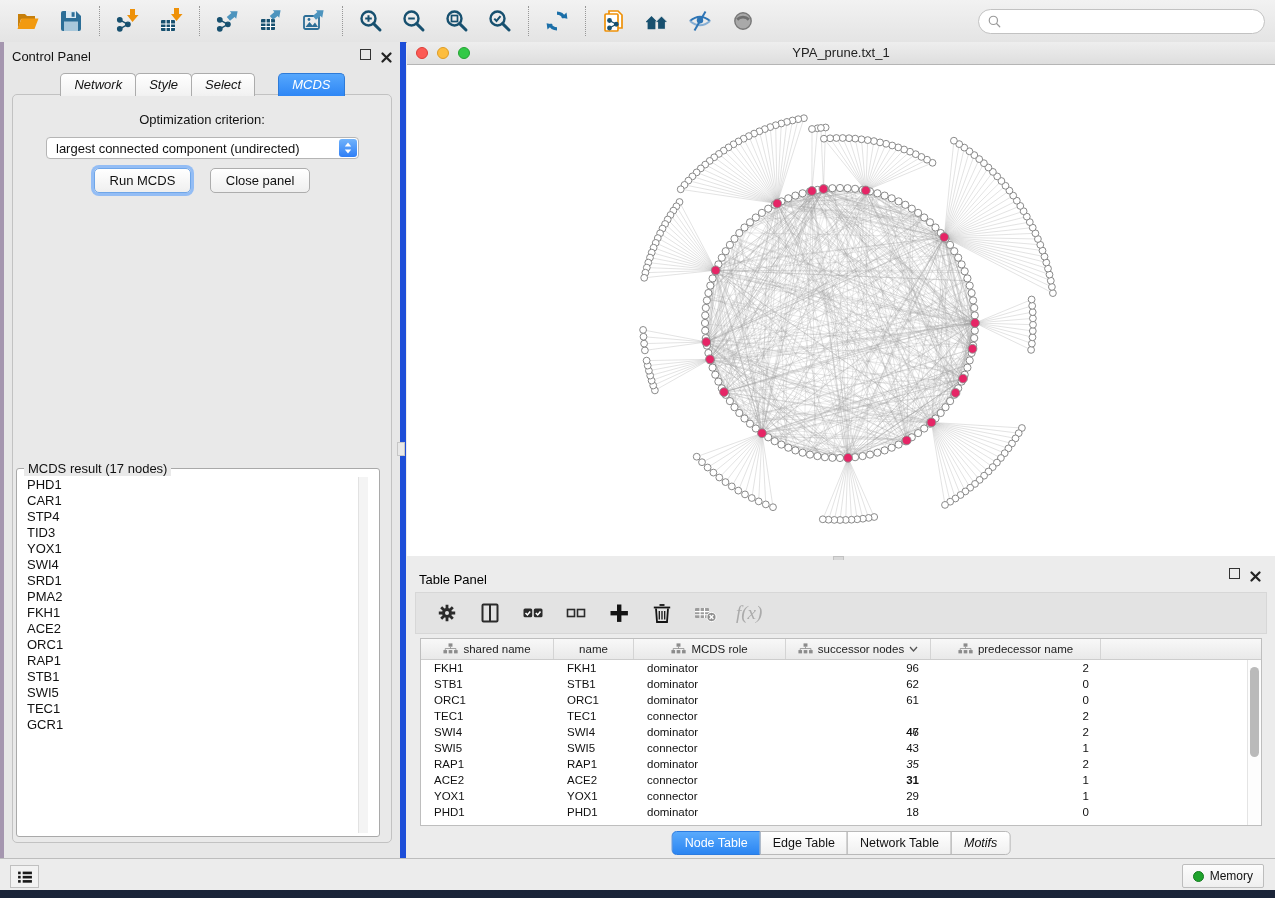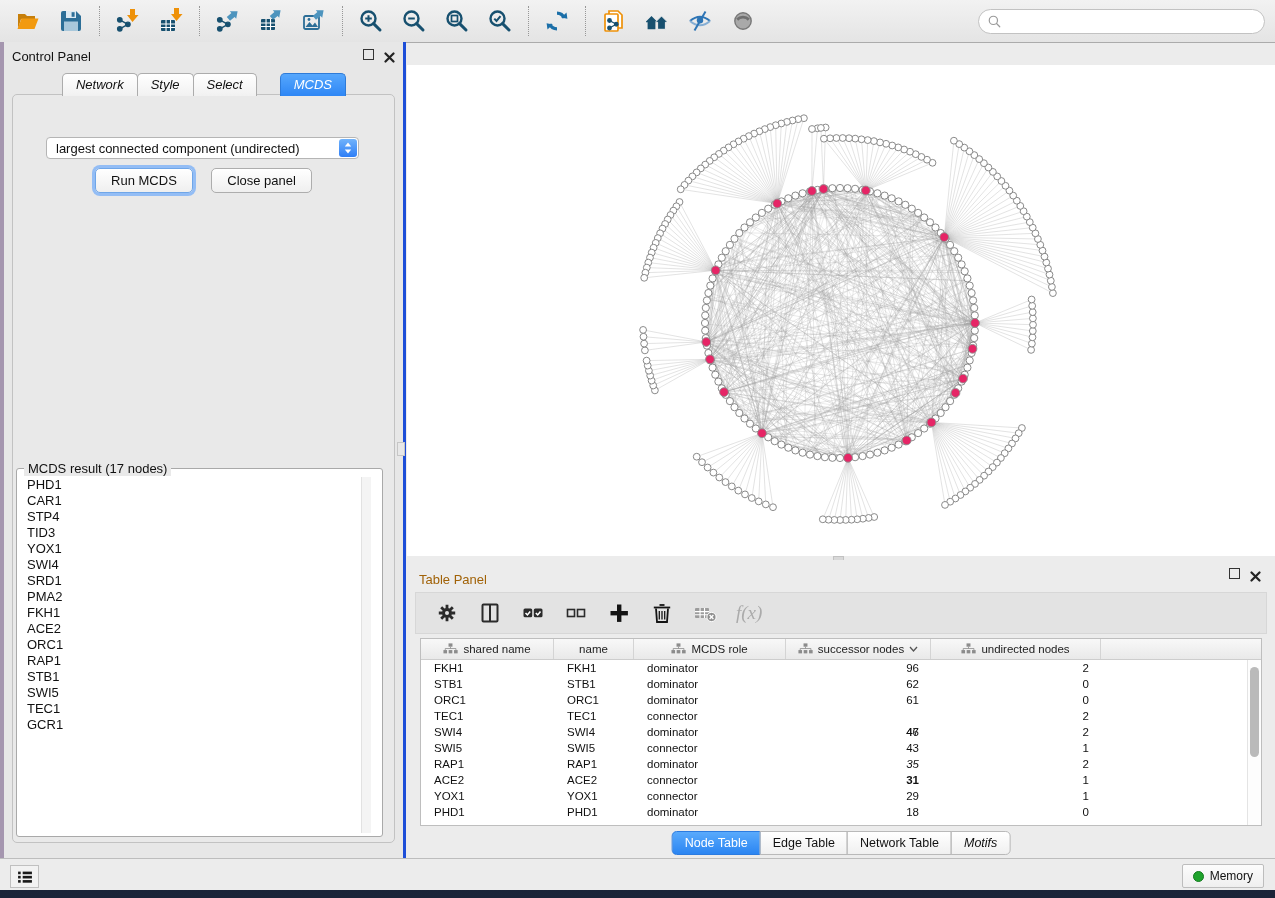--- a/index.html
+++ b/index.html
@@ -15,21 +15,21 @@
   .tb-icon{width:26px;height:26px;display:inline-block;cursor:pointer;}
   .tb-icon svg{width:26px;height:26px;display:block;}
   .search-wrap{margin-left:auto;margin-right:10px;width:287px;height:25px;background:#fff;
     border:1px solid #C2C2C2;border-radius:13px;display:flex;align-items:center;padding:0 8px;box-sizing:border-box;}
   .search-wrap svg{width:15px;height:15px;}
   .search-wrap input{border:0;outline:0;flex:1;font-size:12px;margin-left:5px;background:transparent;}
   
   .left-strip{position:absolute;left:0;top:42px;width:4px;height:816px;background:#a596af;}
   
   .control-panel{position:absolute;left:4px;top:42px;width:402px;height:816px;
-    background:#E7E7E7;border-right:3px solid #1d4ed8;box-sizing:border-box;}
+    background:#E7E7E7;border-right:6px solid #1d4ed8;box-sizing:border-box;}
   .cp-header{position:relative;height:28px;}
   .cp-title{position:absolute;left:8px;top:7px;font-size:13px;color:#111;}
   .win-btns{position:absolute;right:8px;top:7px;display:flex;gap:10px;align-items:center;}
   .float-ico{width:9px;height:9px;border:1.6px solid #333;display:inline-block;cursor:pointer;}
   .close-ico{width:11px;height:11px;display:inline-block;cursor:pointer;}
   .cp-tabs{position:absolute;top:31px;left:0;right:0;display:flex;justify-content:center;z-index:3;}
   .cp-tab{font-size:13px;padding:3px 13px 4px;background:linear-gradient(#FFFFFF,#F1F1F1);
     border:1px solid #ACACAC;border-bottom:0;border-radius:5px 5px 0 0;margin-right:-1px;cursor:pointer;color:#111;font-style:italic;}
   .cp-tab.active{background:linear-gradient(#56A7FD,#2E86F5);color:#fff;border-color:#2E7BD8;margin-left:24px;}
   .cp-body{position:absolute;top:52px;left:8px;right:8px;bottom:15px;
@@ -58,21 +58,21 @@
   .traffic{position:absolute;left:9px;top:5px;display:flex;gap:9px;}
   .tl{width:12px;height:12px;border-radius:50%;box-sizing:border-box;cursor:pointer;}
   .tl.red{background:#FC5A54;border:1px solid #DD3E38;}
   .tl.yellow{background:#FDBD3E;border:1px solid #DE9C25;}
   .tl.green{background:#32C946;border:1px solid #24A233;}
   .net-title{text-align:center;font-size:13px;line-height:22px;color:#222;}
   .net-canvas{position:absolute;left:407px;top:65px;right:0;height:491px;background:#fff;}
   .split-grip{position:absolute;left:833px;top:556px;width:11px;height:7px;background:#D8D8D8;border:1px solid #C2C2C2;box-sizing:border-box;}
   
   .table-panel{position:absolute;left:407px;top:560px;right:0;height:298px;background:#ECECEC;}
-  .tp-title{position:absolute;left:12px;top:12px;font-size:13px;color:#a16207;}
+  .tp-title{position:absolute;left:12px;top:12px;font-size:13px;color:#000000;}
   .tp-winbtns{position:absolute;right:14px;top:8px;display:flex;gap:10px;align-items:center;}
   .tp-toolbar{position:absolute;top:32px;left:8px;right:8px;height:42px;background:#E3E3E3;
     border:1px solid #D7D7D7;display:flex;align-items:center;gap:19px;padding-left:19px;box-sizing:border-box;}
   .tp-icon{width:24px;height:24px;display:inline-block;cursor:pointer;}
   .tp-icon svg{width:24px;height:24px;display:block;}
   .tp-icon.disabled{cursor:default;}
   .fx-label{font-family:"Liberation Serif",serif;font-style:italic;font-size:19px;color:#ABABAB;cursor:default;}
   .tp-table{position:absolute;top:78px;left:13px;right:13px;bottom:32px;background:#fff;
     border:1px solid #BEBEBE;box-sizing:border-box;overflow:hidden;}
   .tp-thead{height:21px;display:flex;background:linear-gradient(#F8F8F8,#E9E9E9);border-bottom:1px solid #CDCDCD;box-sizing:border-box;}
@@ -287,20 +287,21 @@
             </svg></span>
       </span>
     </div>
     <div class="cp-tabs" id="cp-tabs">
         <div class="cp-tab">Network</div>
         <div class="cp-tab">Style</div>
         <div class="cp-tab">Select</div>
         <div class="cp-tab active">MCDS</div>
       </div>
     <div class="cp-body">
+      <div class="opt-label">Optimization criterion:</div>
       <div class="dropdown">
         <span>largest connected component (undirected)</span>
         <span class="dd-stepper">
           <svg viewBox="0 0 18 18">
               <path d="M9 3.5 L12.2 7.5 H5.8 Z" fill="#fff"></path>
               <path d="M9 14.5 L5.8 10.5 H12.2 Z" fill="#fff"></path>
             </svg>
         </span>
       </div>
       <div class="btn-row">
@@ -326,20 +327,28 @@
             <div class="mcds-item">SWI5</div>
             <div class="mcds-item">TEC1</div>
             <div class="mcds-item">GCR1</div>
           </div>
         <div class="mcds-scroll"></div>
       </div>
     </div>
   </div>
   <div class="v-grip"></div>
 
+  <div class="net-titlebar">
+    <div class="traffic">
+      <span class="tl red"></span>
+      <span class="tl yellow"></span>
+      <span class="tl green"></span>
+    </div>
+    <div class="net-title">YPA_prune.txt_1</div>
+  </div>
   <div class="net-canvas">
     <svg id="graph-svg" width="868" height="491" viewBox="0 0 868 491">
         <line x1="370.2" y1="138.5" x2="396.9" y2="53.2" stroke="#a8a8a8" stroke-width="0.6" stroke-opacity="0.55"></line>
         <line x1="370.2" y1="138.5" x2="391.2" y2="54.2" stroke="#a8a8a8" stroke-width="0.6" stroke-opacity="0.55"></line>
         <line x1="370.2" y1="138.5" x2="385.5" y2="55.5" stroke="#a8a8a8" stroke-width="0.6" stroke-opacity="0.55"></line>
         <line x1="370.2" y1="138.5" x2="379.9" y2="56.9" stroke="#a8a8a8" stroke-width="0.6" stroke-opacity="0.55"></line>
         <line x1="370.2" y1="138.5" x2="374.3" y2="58.5" stroke="#a8a8a8" stroke-width="0.6" stroke-opacity="0.55"></line>
         <line x1="370.2" y1="138.5" x2="368.7" y2="60.2" stroke="#a8a8a8" stroke-width="0.6" stroke-opacity="0.55"></line>
         <line x1="370.2" y1="138.5" x2="363.2" y2="62.1" stroke="#a8a8a8" stroke-width="0.6" stroke-opacity="0.55"></line>
         <line x1="370.2" y1="138.5" x2="357.8" y2="64.1" stroke="#a8a8a8" stroke-width="0.6" stroke-opacity="0.55"></line>
@@ -1516,21 +1525,21 @@
                 <g fill="#8c8c8c">
                   <rect x="7" y="0.5" width="5" height="4.2"></rect>
                   <rect x="0.5" y="9" width="4.6" height="4.2"></rect>
                   <rect x="7.2" y="9" width="4.6" height="4.2"></rect>
                   <rect x="14" y="9" width="4.6" height="4.2"></rect>
                 </g>
                 <g stroke="#8c8c8c" fill="none" stroke-width="1">
                   <path d="M9.5 4.7 v2.3 M2.8 9 V7 h13.6 v2"></path>
                 </g>
               </svg></span>
-            <span>undirected nodes</span>
+            <span>predecessor name</span>
           </div>
         </div>
       <div id="tp-rows">
           <div class="tr">
             <div class="td left" style="width: 133px;">FKH1</div>
             <div class="td left" style="width: 80px;">FKH1</div>
             <div class="td left" style="width: 152px;">dominator</div>
             <div class="td right" style="width: 145px;">96</div>
             <div class="td right" style="width: 170px;">2</div>
           </div>

